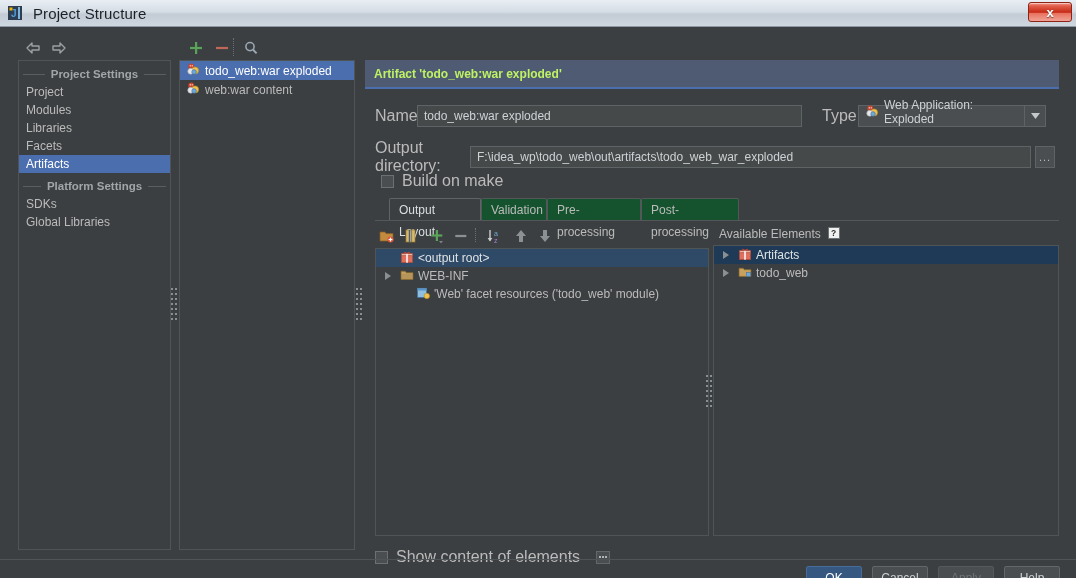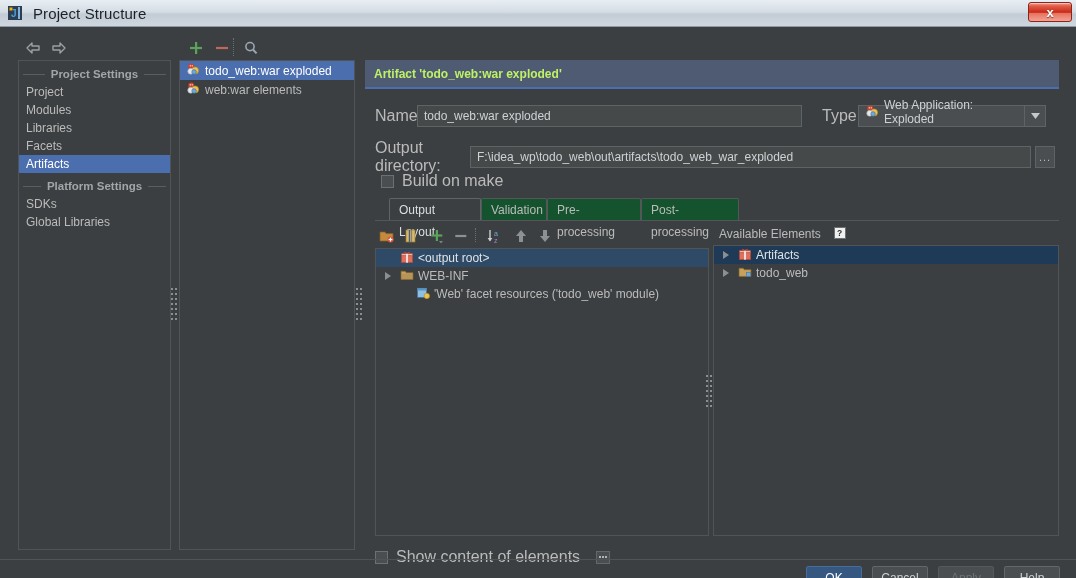--- a/index.html
+++ b/index.html
@@ -174,21 +174,21 @@
 
   
   #tree-left {
     position: absolute; left: 10px; top: 188px; width: 334px; height: 288px;
     background: #3c3f41; border: 1px solid #4f5457; overflow: hidden;
   }
   #avail-panel {
     position: absolute; left: 348px; top: 163px; width: 346px; height: 313px;
   }
   #avail-head {
-    height: 22px; display: flex; align-items: center; gap: 13px; padding-left: 6px;
+    height: 22px; display: flex; align-items: center; gap: 7px; padding-left: 6px;
     font-size: 12px; color: #bbbbbb;
   }
   #tree-right {
     position: absolute; left: 0; top: 22px; width: 346px; height: 291px;
     background: #3c3f41; border: 1px solid #4f5457; overflow: hidden;
   }
   .tnode {
     height: 18px; display: flex; align-items: center; font-size: 12px;
     color: #bbbbbb; gap: 4px;
   }
@@ -340,21 +340,21 @@
         <span class="ico">
           <svg width="14" height="14" viewBox="0 0 16 16">
             <circle cx="6" cy="5" r="3.4" fill="#c9432c"></circle>
             <circle cx="4.9" cy="4.4" r=".8" fill="#fff"></circle>
               <circle cx="7.1" cy="4.4" r=".8" fill="#fff"></circle>
             <circle cx="10.4" cy="9.6" r="4" fill="#f2c14e" stroke="#b78a20" stroke-width=".7"></circle>
             <circle cx="5.4" cy="10.6" r="3.4" fill="#e8e8ea" stroke="#9aa0a3" stroke-width=".7"></circle>
             <circle cx="9.2" cy="11.4" r="2.6" fill="#6fa9d8" stroke="#3c6e9c" stroke-width=".7"></circle>
           </svg>
         </span>
-        <span>web:war elements</span>
+        <span>web:war content</span>
       </div>
     </div>
 
     <div class="splitter" style="left:355px; top:33px; height:490px;">
       <div class="dots">
         <i style="left:0;top:0"></i>
           <i style="left:4px;top:0"></i>
         <i style="left:0;top:5px"></i>
           <i style="left:4px;top:5px"></i>
         <i style="left:0;top:10px"></i>

